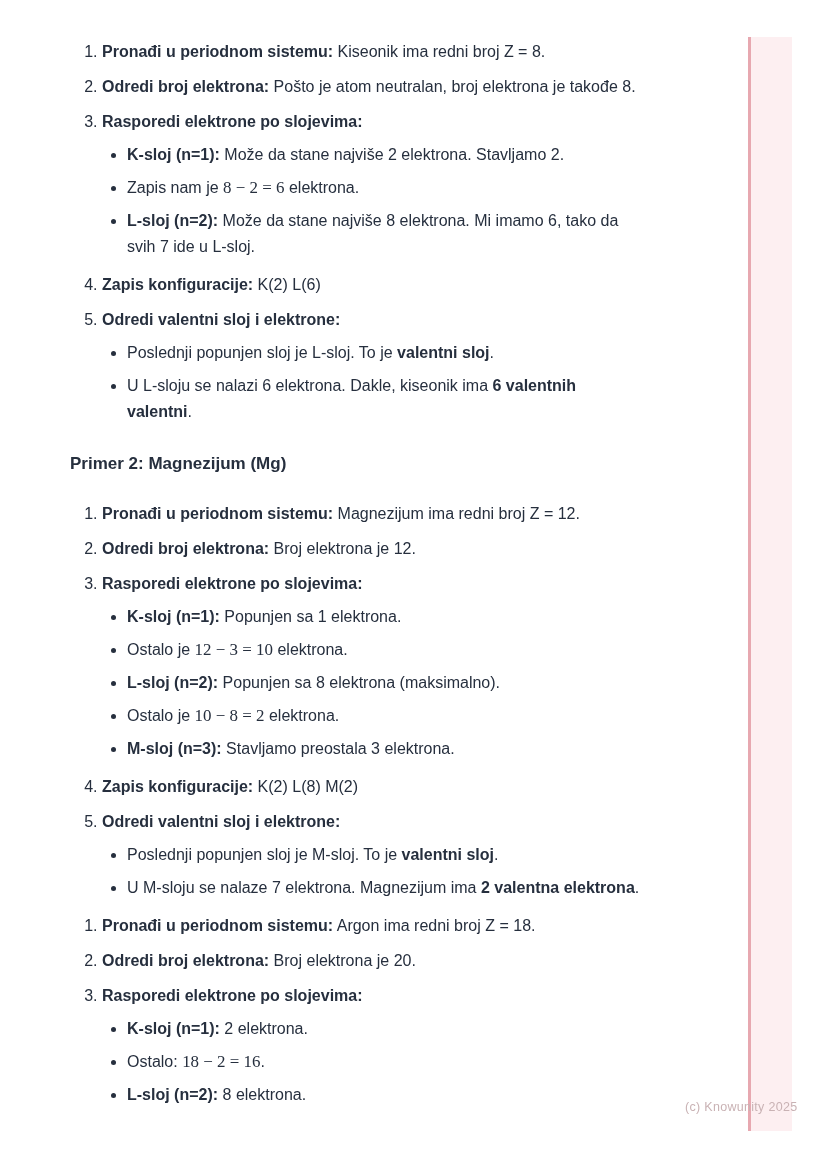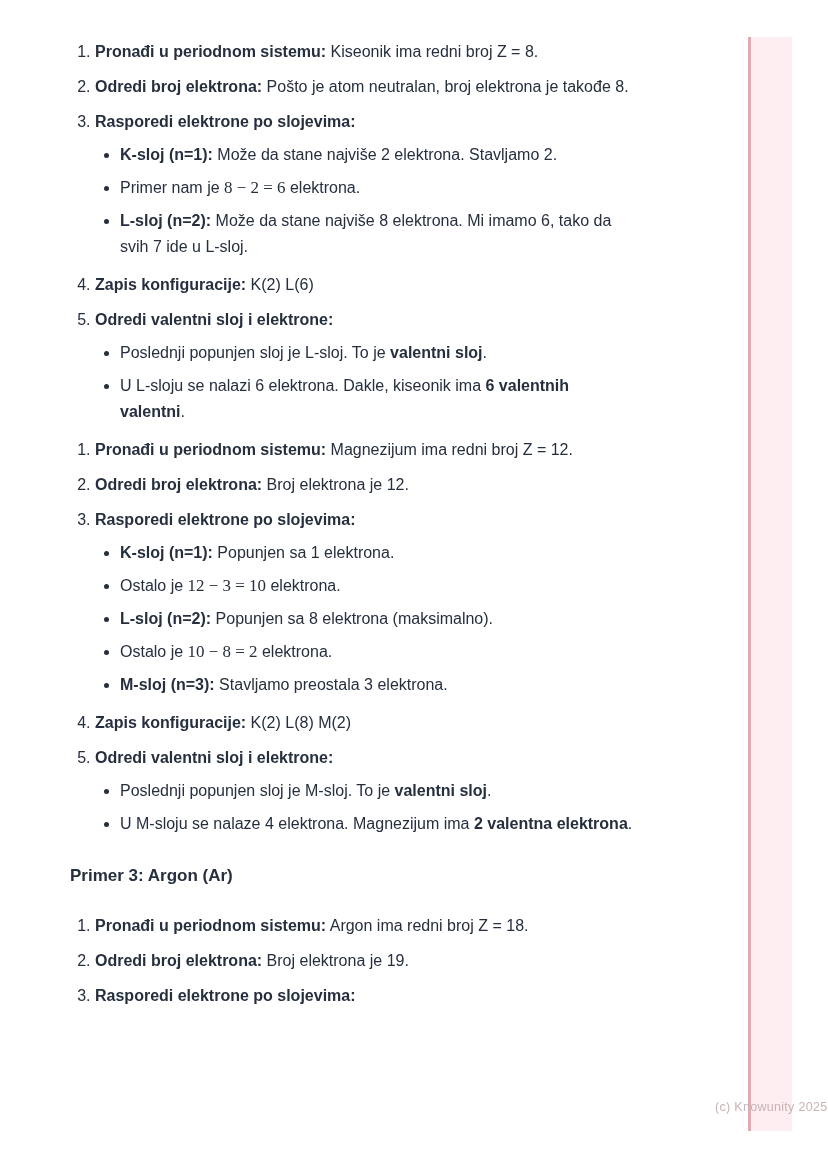--- a/index.html
+++ b/index.html
@@ -11,21 +11,21 @@
     color: #262f3e;
     position: relative;
     overflow: hidden;
   }
   .content {
     position: absolute;
     left: 70px; top: 30px;
     width: 648px;
   }
   ol.steps { margin: 0; padding: 0 0 0 25px; }
-  ol.steps > li { margin: 9px 0; line-height: 26px; }
+  ol.steps > li { margin: 9px 7px; line-height: 26px; }
   ul.subs { list-style: disc; margin: 2px 0 12px 0; padding: 0 0 0 25px; }
   ul.subs > li { margin: 7px 0; line-height: 26px; }
   h3.section-heading {
     font-size: 17px;
     font-weight: 700;
     margin: 26px 0 24px 0;
     line-height: 26px;
   }
   .run-b { font-weight: 700; }
   .run-m {
@@ -37,21 +37,21 @@
     position: absolute;
     left: 748px; top: 37px;
     width: 44px; height: 1094px;
     background: #fdeff1;
     border-left: 3px solid #e7a8b0;
     box-sizing: border-box;
     z-index: 1;
   }
   .watermark {
     position: absolute;
-    left: 715px; top: 1100px;
+    left: 685px; top: 1100px;
     font-size: 12.5px;
     letter-spacing: 0.3px;
     color: #c9b2b4;
     z-index: 2;
     white-space: nowrap;
   }
 </style>
 </head>
 <body>
 
@@ -64,21 +64,21 @@
     <li>
       <span><span class="run-b">Odredi broj elektrona:</span><span> Pošto je atom neutralan, broj elektrona je takođe 8.</span></span>
     </li>
     <li>
       <span><span class="run-b">Rasporedi elektrone po slojevima:</span></span>
       <ul class="subs">
         <li>
           <span><span class="run-b">K-sloj (n=1):</span><span> Može da stane najviše 2 elektrona. Stavljamo 2.</span></span>
         </li>
         <li>
-          <span><span>Primer nam je </span><span class="run-m">8 − 2 = 6</span><span> elektrona.</span></span>
+          <span><span>Zapis nam je </span><span class="run-m">8 − 2 = 6</span><span> elektrona.</span></span>
         </li>
         <li>
           <span><span class="run-b">L-sloj (n=2):</span><span> Može da stane najviše 8 elektrona. Mi imamo 6, tako da</span><br><span>svih 7 ide u L-sloj.</span></span>
         </li>
       </ul>
     </li>
     <li>
       <span><span class="run-b">Zapis konfiguracije:</span><span> K(2) L(6)</span></span>
     </li>
     <li>
@@ -87,20 +87,21 @@
         <li>
           <span><span>Poslednji popunjen sloj je L-sloj. To je </span><span class="run-b">valentni sloj</span><span>.</span></span>
         </li>
         <li>
           <span><span>U L-sloju se nalazi 6 elektrona. Dakle, kiseonik ima </span><span class="run-b">6 valentnih</span><br><span class="run-b">valentni</span><span>.</span></span>
         </li>
       </ul>
     </li>
   </ol>
 
+  <h3 class="section-heading">Primer 2: Magnezijum (Mg)</h3>
 
   <ol class="steps">
     <li>
       <span><span class="run-b">Pronađi u periodnom sistemu:</span><span> Magnezijum ima redni broj Z = 12.</span></span>
     </li>
     <li>
       <span><span class="run-b">Odredi broj elektrona:</span><span> Broj elektrona je 12.</span></span>
     </li>
     <li>
       <span><span class="run-b">Rasporedi elektrone po slojevima:</span></span>
@@ -125,36 +126,47 @@
     <li>
       <span><span class="run-b">Zapis konfiguracije:</span><span> K(2) L(8) M(2)</span></span>
     </li>
     <li>
       <span><span class="run-b">Odredi valentni sloj i elektrone:</span></span>
       <ul class="subs">
         <li>
           <span><span>Poslednji popunjen sloj je M-sloj. To je </span><span class="run-b">valentni sloj</span><span>.</span></span>
         </li>
         <li>
-          <span><span>U M-sloju se nalaze 4 elektrona. Magnezijum ima </span><span class="run-b">2 valentna elektrona</span><span>.</span></span>
+          <span><span>U M-sloju se nalaze 7 elektrona. Magnezijum ima </span><span class="run-b">2 valentna elektrona</span><span>.</span></span>
         </li>
       </ul>
     </li>
   </ol>
 
-  <h3 class="section-heading">Primer 3: Argon (Ar)</h3>
 
   <ol class="steps">
     <li>
       <span><span class="run-b">Pronađi u periodnom sistemu:</span><span> Argon ima redni broj Z = 18.</span></span>
     </li>
     <li>
-      <span><span class="run-b">Odredi broj elektrona:</span><span> Broj elektrona je 19.</span></span>
+      <span><span class="run-b">Odredi broj elektrona:</span><span> Broj elektrona je 20.</span></span>
     </li>
     <li>
       <span><span class="run-b">Rasporedi elektrone po slojevima:</span></span>
+      <ul class="subs">
+        <li>
+          <span><span class="run-b">K-sloj (n=1):</span><span> 2 elektrona.</span></span>
+        </li>
+        <li>
+          <span><span>Ostalo: </span><span class="run-m">18 − 2 = 16</span><span>.</span></span>
+        </li>
+        <li>
+          <span><span class="run-b">L-sloj (n=2):</span><span> 8 elektrona.</span></span>
+        </li>
+
+      </ul>
     </li>
   </ol>
 
 </div>
 
 <div class="highlight-bar"></div>
 <div class="watermark">(c) Knowunity 2025</div>
 
 </body></html>

